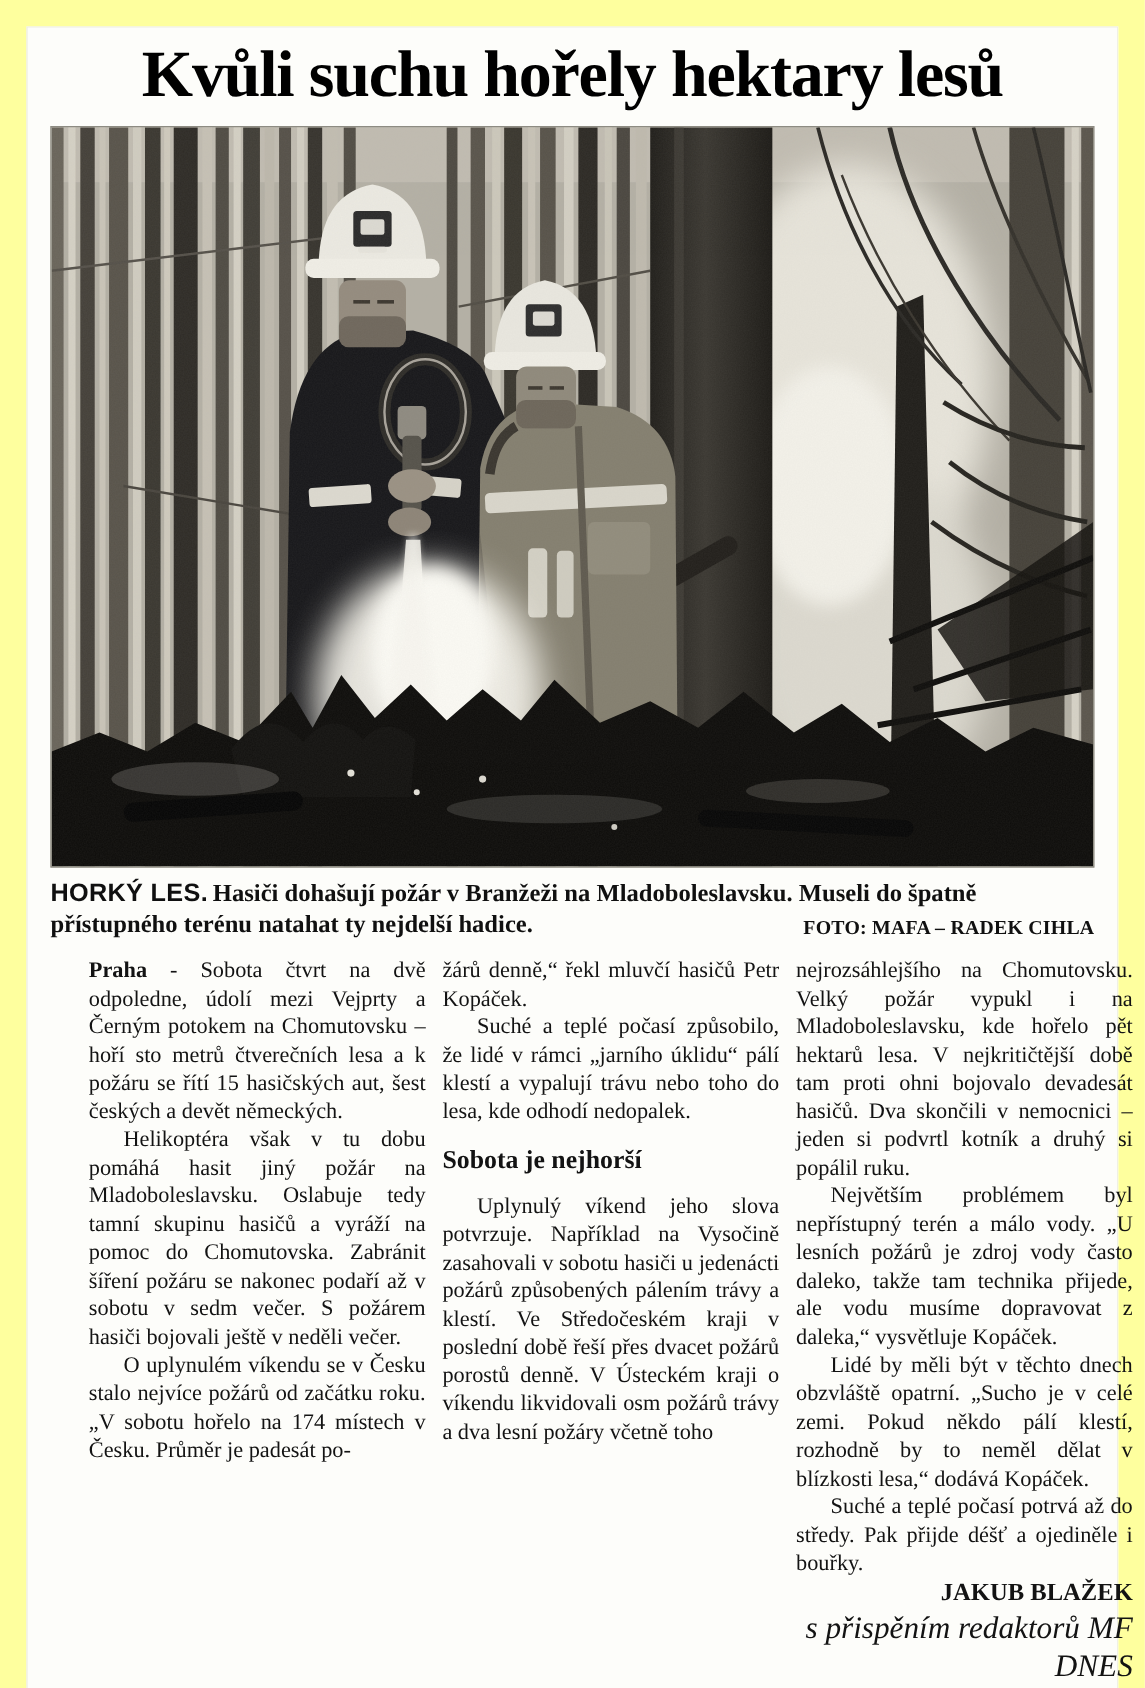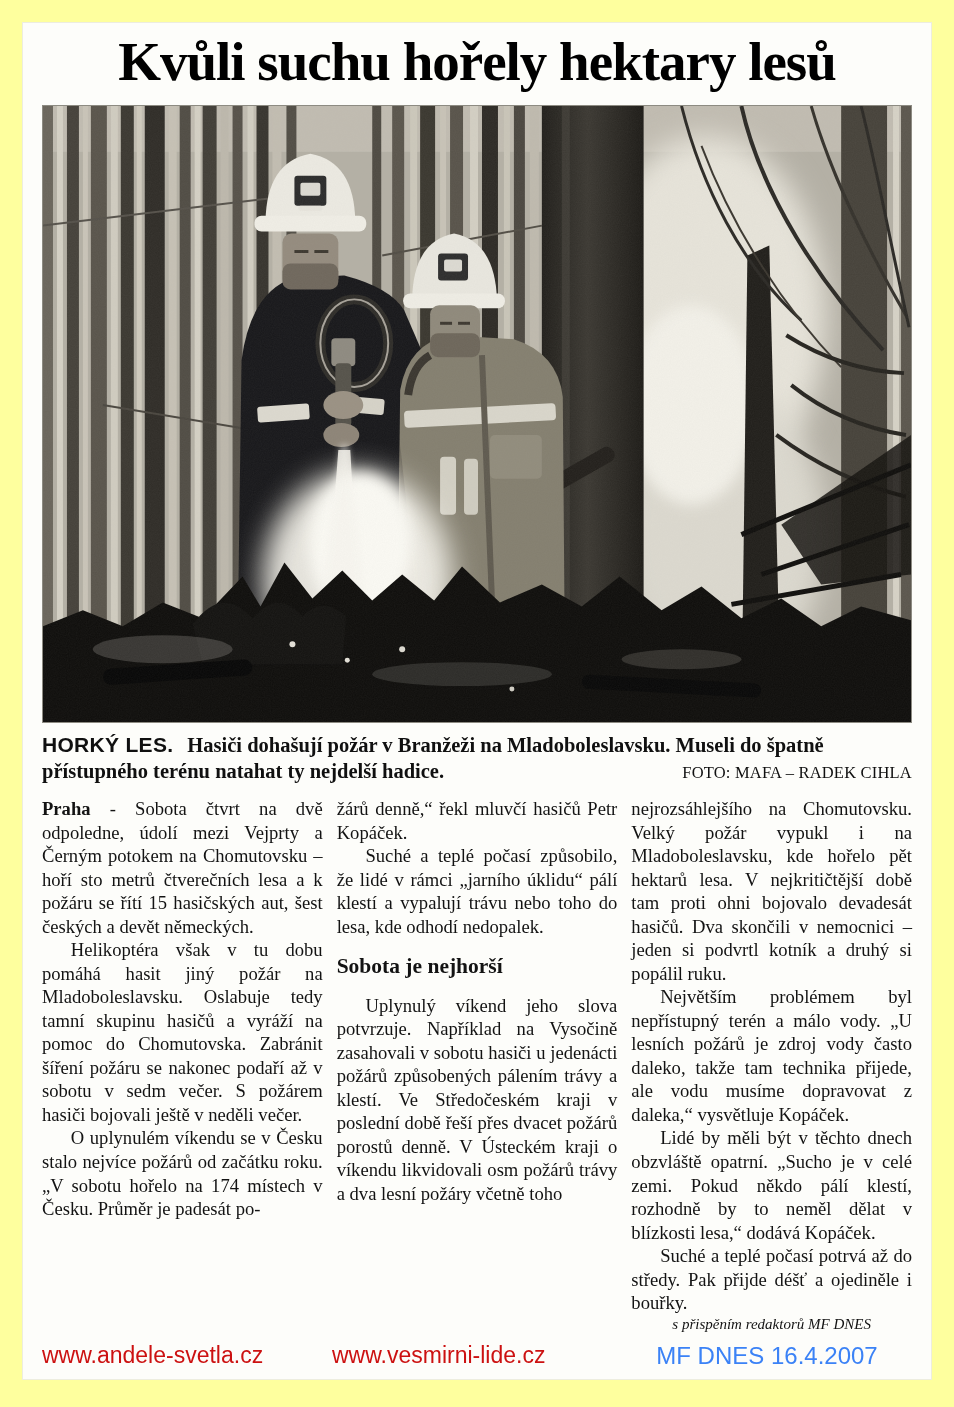--- a/index.html
+++ b/index.html
@@ -41,60 +41,61 @@
     margin:9px 0 13px;
     font-size:20.5px;
     line-height:1.25;
     font-weight:700;
     color:#101010;
   }
   .caption .kicker {
     font-family:"Liberation Sans", sans-serif;
     font-size:21px;
     letter-spacing:0.3px;
-    margin-right:14px;
+    margin-right:4px;
   }
   .caption .credit {
     position:absolute;
     right:0; bottom:1px;
-    font-weight:400;
+    font-weight:700;
     font-size:16.5px;
     letter-spacing:0.2px;
   }
   .columns {
     display:grid;
     grid-template-columns:1fr 1fr 1fr;
     column-gap:14px;
     width:870px;
     font-size:18.6px;
     line-height:1.265;
     text-align:justify;
     color:#131313;
+    margin-left:32px;
   }
   .columns p { margin:0; text-indent:1.55em; }
   .columns p.p-first { text-indent:0; }
   .col .lead-word { font-weight:700; }
   .subhead {
     font-weight:700;
     font-size:21.5px;
     text-indent:0 !important;
     text-align:left;
     margin:15px 0 13px !important;
   }
   .byline {
     text-align:right;
     font-weight:700;
     font-size:20.5px;
     margin-top:11px;
     text-indent:0 !important;
   }
   .byline-note {
-    text-align:center;
+    text-align:right;
     font-style:italic;
-    font-size:15px;
+    font-size:26px;
     text-indent:0 !important;
   }
   .footer-row {
     display:grid;
     grid-template-columns:1fr 1fr 1fr;
     width:870px;
     margin-top:8px;
     align-items:center;
     font-family:"Liberation Sans", sans-serif;
   }
@@ -280,20 +281,21 @@
         <p>Suché a teplé počasí způsobilo, že lidé v rámci „jarního úklidu“ pálí klestí a vypalují trávu nebo toho do lesa, kde odhodí nedopalek.</p>
         <p class="subhead">Sobota je nejhorší</p>
         <p>Uplynulý víkend jeho slova potvrzuje. Například na Vysočině zasahovali v sobotu hasiči u jedenácti požárů způsobených pálením trávy a klestí. Ve Středočeském kraji v poslední době řeší přes dvacet požárů porostů denně. V Ústeckém kraji o víkendu likvidovali osm požárů trávy a dva lesní požáry včetně toho</p>
       </div>
 
       <div class="col">
         <p class="p-first">nejrozsáhlejšího na Chomutovsku. Velký požár vypukl i na Mladoboleslavsku, kde hořelo pět hektarů lesa. V nejkritičtější době tam proti ohni bojovalo devadesát hasičů. Dva skončili v nemocnici – jeden si podvrtl kotník a druhý si popálil ruku.</p>
         <p>Největším problémem byl nepřístupný terén a málo vody. „U lesních požárů je zdroj vody často daleko, takže tam technika přijede, ale vodu musíme dopravovat z daleka,“ vysvětluje Kopáček.</p>
         <p>Lidé by měli být v těchto dnech obzvláště opatrní. „Sucho je v celé zemi. Pokud někdo pálí klestí, rozhodně by to neměl dělat v blízkosti lesa,“ dodává Kopáček.</p>
         <p>Suché a teplé počasí potrvá až do středy. Pak přijde déšť a ojediněle i bouřky.</p>
+        <p class="byline">JAKUB BLAŽEK</p>
         <p class="byline-note">s přispěním redaktorů MF DNES</p>
       </div>
 
     </div>
 
     <div class="footer-row">
       <span class="footer-url">www.andele-svetla.cz</span>
       <span class="footer-url">www.vesmirni-lide.cz</span>
       <span class="footer-source">MF DNES 16.4.2007</span>
     </div>

